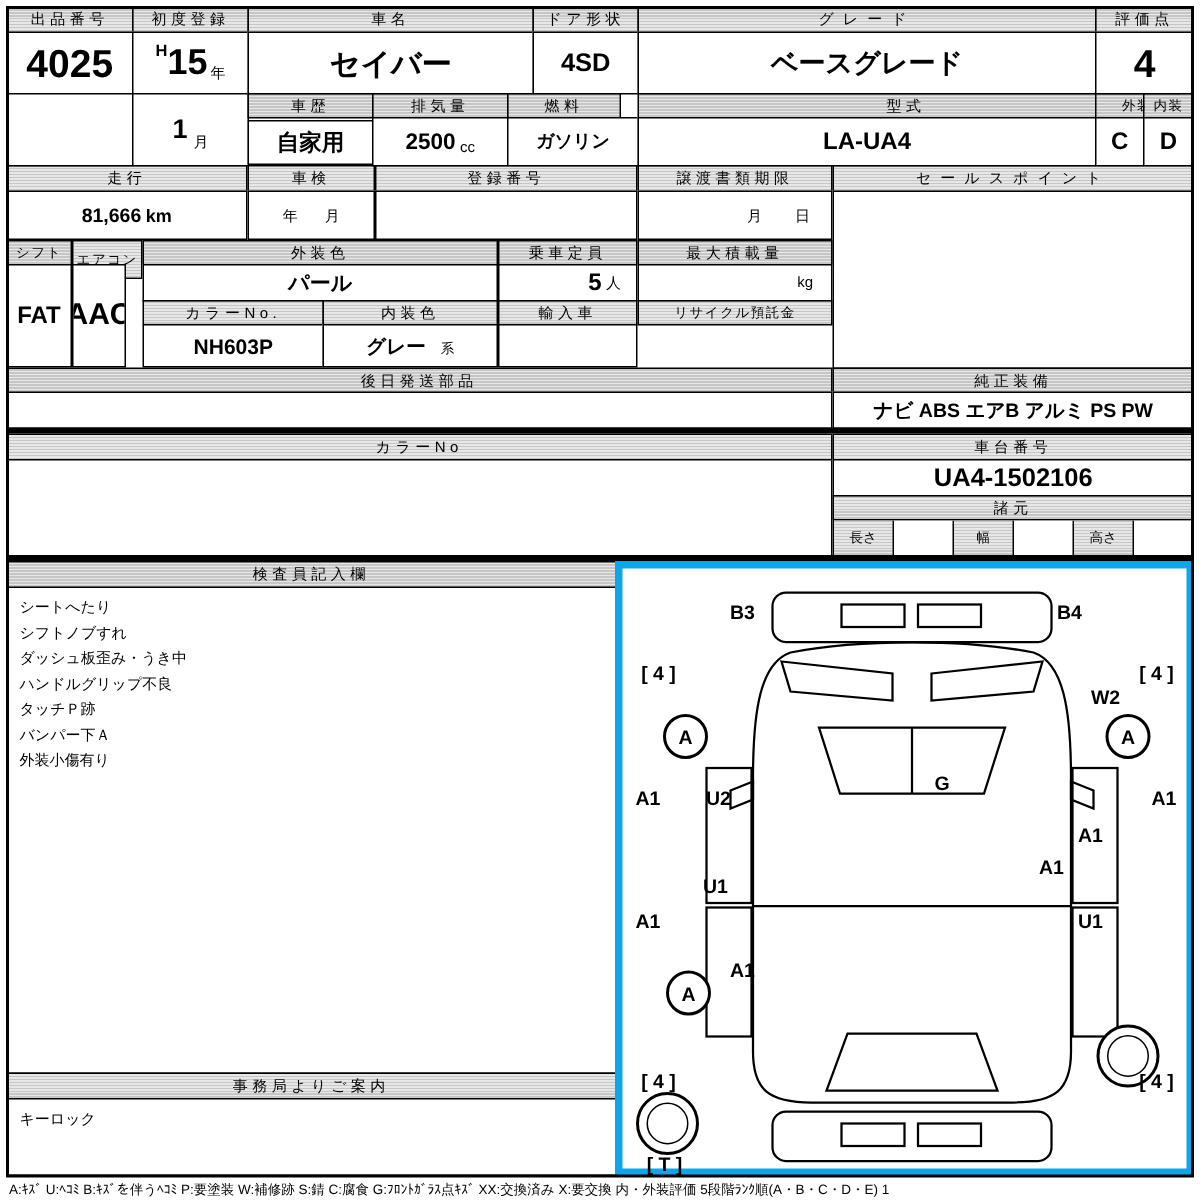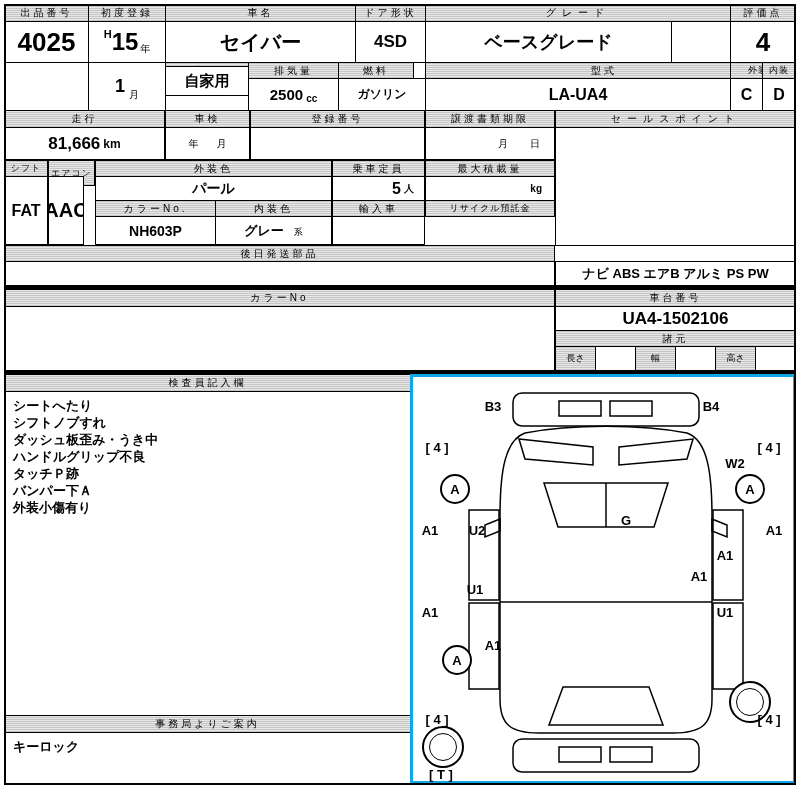--- a/index.html
+++ b/index.html
@@ -6,28 +6,28 @@
   html,body { width:800px; height:800px; }
   body { background:#fff; font-family:"Liberation Sans","DejaVu Sans",sans-serif; color:#000; }
   #sheet { position:relative; width:800px; height:800px; background:#fff; overflow:hidden; }
   .c { position:absolute; border:1px solid #000; background:#fff; display:flex; align-items:center; justify-content:center; overflow:hidden; white-space:nowrap; }
   .hd { background:repeating-linear-gradient(0deg,#c6c6c6 0px,#c6c6c6 1px,#e7e7e7 1px,#e7e7e7 2px); font-size:10px; letter-spacing:3px; }
   .hd.tight { letter-spacing:1px; font-size:9px; }
   .hd.wide { letter-spacing:6px; }
   .val { font-weight:bold; }
   .big { font-size:26px; }
   .med { font-size:17px; }
-  .small-unit { font-size:10px; font-weight:bold; }
+  .small-unit { font-size:10px; font-weight:normal; }
   .outer { position:absolute; border:2px solid #000; pointer-events:none; background:transparent; z-index:5; }
   .bar { position:absolute; background:#000; z-index:4; }
   .notes-area { position:absolute; border:1px solid #000; background:#fff; padding:5px 8px; }
-  .note-line { font-size:13px; font-weight:bold; line-height:17px; }
+  .note-line { font-size:10px; font-weight:normal; line-height:17px; }
   .legend { position:absolute; font-size:9px; letter-spacing:0; white-space:nowrap; }
   
-  #diagram { position:absolute; border:3px solid #0ea5e9; background:#fff; }
+  #diagram { position:absolute; border:5px solid #0ea5e9; background:#fff; }
   #diagram svg { position:absolute; left:0; top:0; }
   .mk { position:absolute; transform:translate(-50%,-50%); font-weight:bold; font-size:13px; white-space:nowrap; z-index:3; }
   .mk-wheel { width:30px; height:30px; border:2px solid #000; border-radius:50%; background:#fff; display:flex; align-items:center; justify-content:center; }
   .mk-tire { width:42px; height:42px; border:2.5px solid #000; border-radius:50%; background:#fff; }
   .mk-tire::after { content:""; position:absolute; left:5px; top:5px; right:5px; bottom:5px; border:1.5px solid #000; border-radius:50%; }
   .mk-bracket { font-size:13px; }
   .dim-label { background:repeating-linear-gradient(0deg,#c6c6c6 0px,#c6c6c6 1px,#e7e7e7 1px,#e7e7e7 2px); font-size:9px; display:flex; align-items:center; justify-content:center; border-right:1px solid #000;text-align:right; }
   .dim-blank { background:#fff; border-right:1px solid #000; }
 </style>
 </head>
@@ -60,31 +60,31 @@
   <div class="c val" style="left:165px;top:21px;width:191px;height:42px;font-size:20px">セイバー</div>
 
   <div class="c hd" style="left:355px;top:4px;width:71px;height:18px">
       <span>ドア形状</span>
     </div>
   <div class="c val med" style="left:355px;top:21px;width:71px;height:42px">4SD</div>
 
   <div class="c hd wide" style="left:425px;top:4px;width:306px;height:18px">
       <span>グレード</span>
     </div>
-  <div class="c val" style="left:425px;top:21px;width:247px;height:42px;font-size:18px">ベースグレード</div>
+  <div class="c val" style="left:425px;top:21px;width:306px;height:42px;font-size:18px">ベースグレード</div>
 
   <div class="c hd" style="left:730px;top:4px;width:66px;height:18px">
       <span>評価点</span>
     </div>
   <div class="c val big" style="left:730px;top:21px;width:66px;height:42px">4</div>
 
   <div class="c hd" style="left:165px;top:62px;width:84px;height:17px">
       <span>車歴</span>
     </div>
-  <div class="c val" style="left:165px;top:66px;width:84px;height:30px;font-size:15px">自家用</div>
+  <div class="c val" style="left:165px;top:80px;width:84px;height:30px;font-size:15px">自家用</div>
 
   <div class="c hd" style="left:248px;top:62px;width:91px;height:17px">
       <span>排気量</span>
     </div>
   <div class="c" style="left:248px;top:78px;width:91px;height:33px">
     <span class="val" style="font-size:15px">2500</span>
     <span class="small-unit" style="margin-left:3px;align-self:flex-end;margin-bottom:6px">cc</span>
   </div>
 
   <div class="c hd" style="left:338px;top:62px;width:76px;height:17px">
@@ -103,21 +103,21 @@
   <div class="c hd tight" style="left:762px;top:62px;width:34px;height:17px">
       <span>内装</span>
     </div>
   <div class="c val" style="left:730px;top:78px;width:33px;height:33px;font-size:16px">C</div>
   <div class="c val" style="left:762px;top:78px;width:34px;height:33px;font-size:16px">D</div>
 
   <div class="c hd" style="left:4px;top:110px;width:161px;height:18px">
       <span>走行</span>
     </div>
   <div class="c" style="left:4px;top:127px;width:161px;height:33px">
-    <span class="val" style="font-size:17px">81,666</span>
+    <span class="val" style="font-size:13px">81,666</span>
     <span class="val" style="font-size:12px;margin-left:3px">km</span>
   </div>
 
   <div class="c hd" style="left:165px;top:110px;width:85px;height:18px">
       <span>車検</span>
     </div>
   <div class="c" style="left:165px;top:127px;width:85px;height:33px;font-size:10px;gap:18px">
     <span>年</span>
     <span>月</span>
   </div>
@@ -190,20 +190,23 @@
 
   <div class="c hd tight" style="left:425px;top:200px;width:130px;height:17px">
       <span>リサイクル預託金</span>
     </div>
 
   <div class="c hd" style="left:4px;top:245px;width:551px;height:17px">
       <span>後日発送部品</span>
     </div>
   <div class="c" style="left:4px;top:261px;width:551px;height:25px"></div>
 
+  <div class="c hd" style="left:555px;top:245px;width:241px;height:17px">
+      <span>純正装備</span>
+    </div>
   <div class="c val" style="left:555px;top:261px;width:241px;height:25px;font-size:13px">ナビ ABS エアB アルミ PS PW</div>
 
   <div class="bar" style="left:4px;top:285px;width:792px;height:4px"></div>
 
   <div class="c hd" style="left:4px;top:289px;width:551px;height:18px">
       <span>カラーNo</span>
     </div>
   <div class="c" style="left:4px;top:306px;width:551px;height:65px"></div>
 
   <div class="c hd" style="left:555px;top:289px;width:241px;height:18px">
@@ -299,13 +302,14 @@
         <div class="mk mk-tire" style="left: 337px; top: 325px;"></div>
         <div class="mk mk-bracket" style="left: 24px; top: 342px;">[ 4 ]</div>
         <div class="mk mk-bracket" style="left: 356px; top: 342px;">[ 4 ]</div>
         <div class="mk mk-tire" style="left: 30px; top: 370px;"></div>
         <div class="mk mk-bracket" style="left: 28px; top: 397px;">[ T ]</div>
       </div>
   </div>
 
   <div class="outer" style="left:4px;top:4px;width:792px;height:781px"></div>
 
+  <div class="legend" style="left:6px;top:787px;width:792px">A:ｷｽﾞ U:ﾍｺﾐ B:ｷｽﾞを伴うﾍｺﾐ P:要塗装 W:補修跡 S:錆 C:腐食 G:ﾌﾛﾝﾄｶﾞﾗｽ点ｷｽﾞ XX:交換済み X:要交換  内・外装評価 5段階ﾗﾝｸ順(A・B・C・D・E) 1</div>
 </div>
 
 </body></html>

